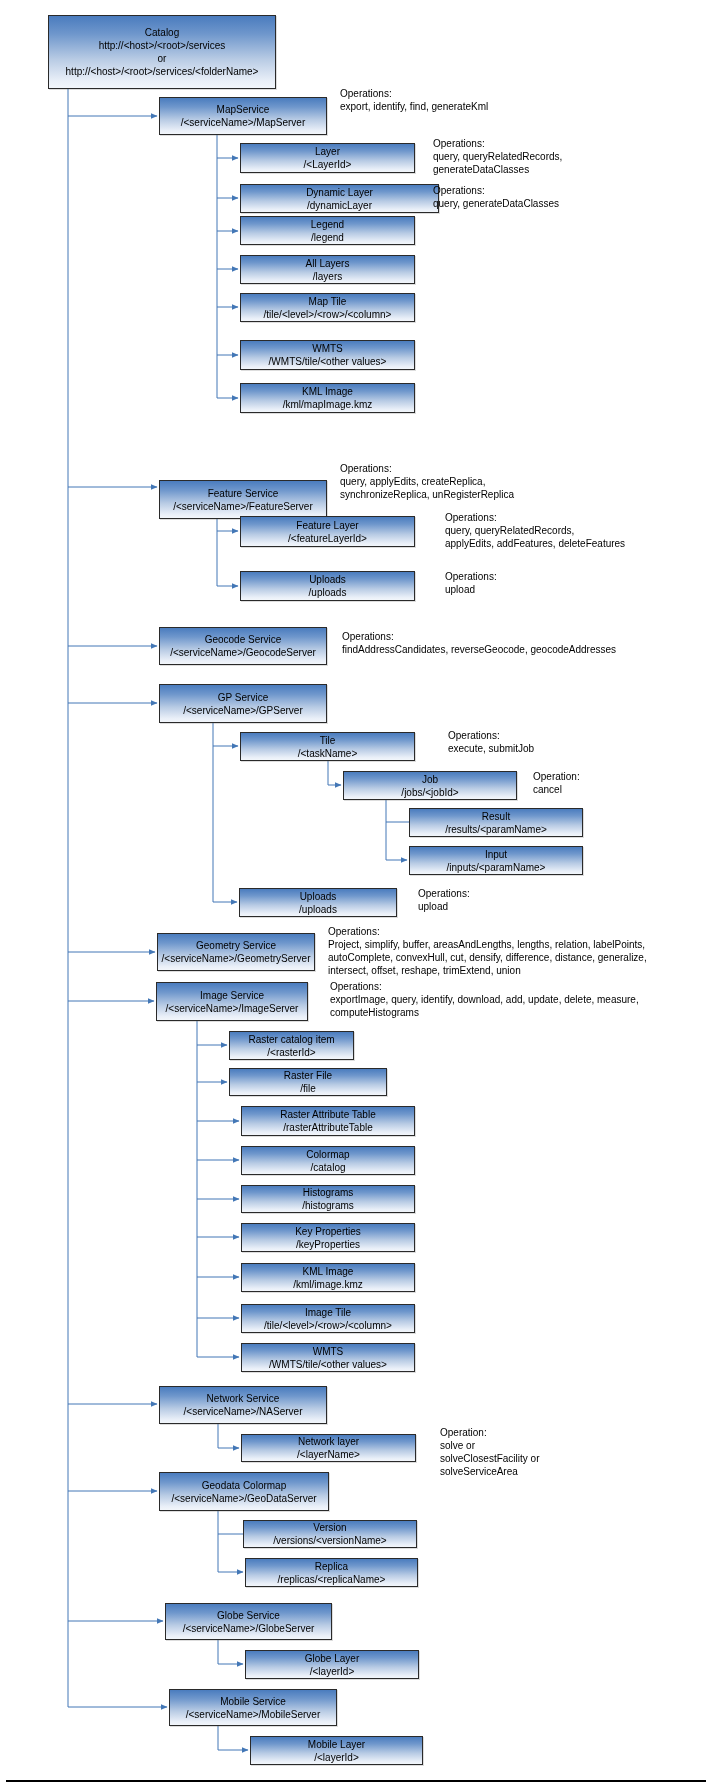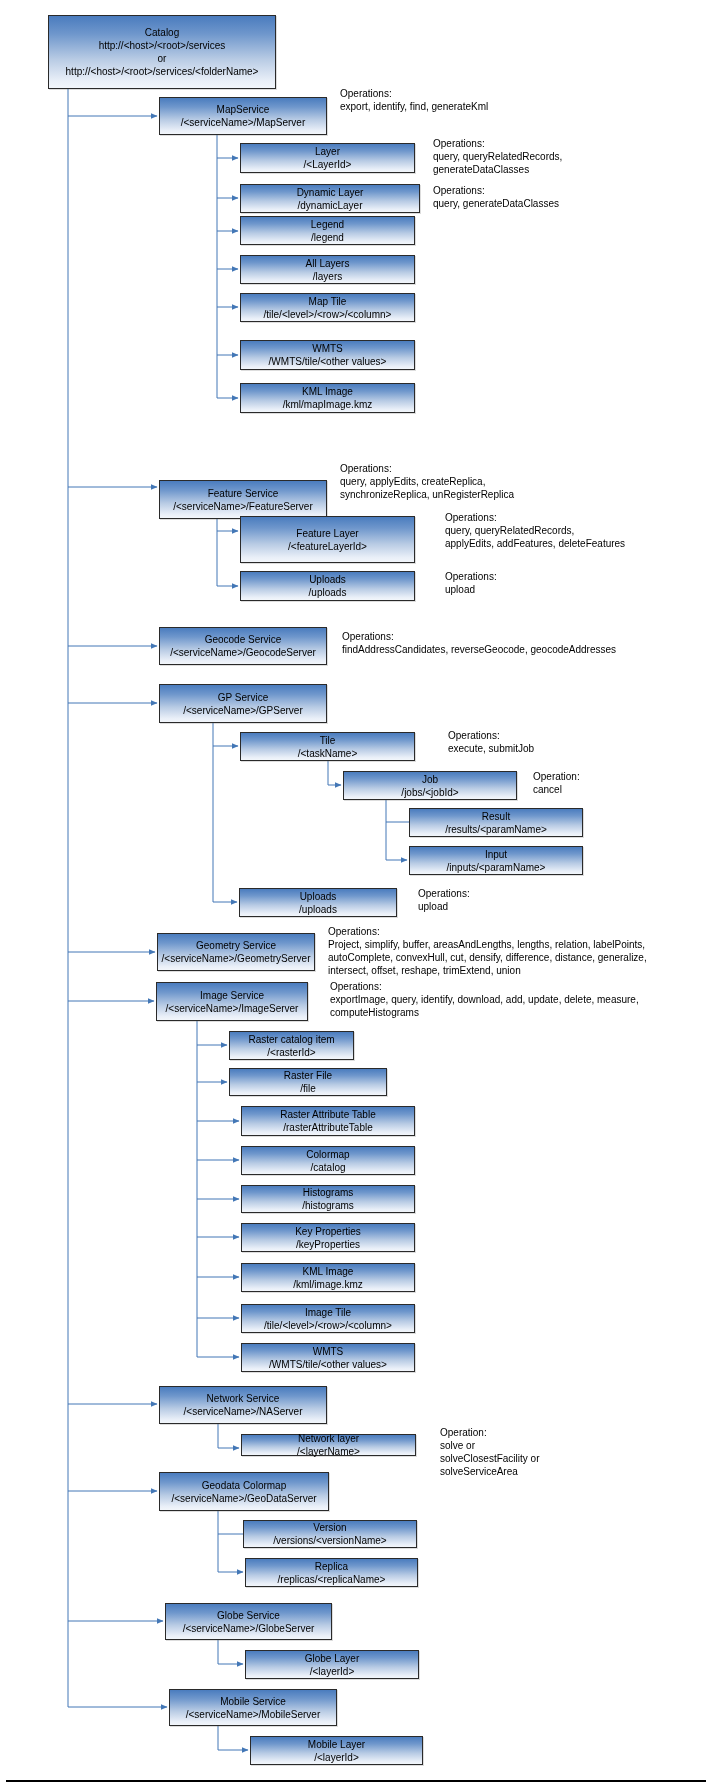--- a/index.html
+++ b/index.html
@@ -110,21 +110,21 @@
   <div class="node" style="left:240px;top:143px;width:175px;height:30px">
     <div>Layer</div>
     <div>/&lt;LayerId&gt;</div>
   </div>
   <div class="ops" style="left:433px;top:137px">
     <div>Operations:</div>
     <div>query, queryRelatedRecords,</div>
     <div>generateDataClasses</div>
   </div>
 
-  <div class="node" style="left:240px;top:184px;width:180px;height:29px">
+  <div class="node" style="left:240px;top:184px;width:199px;height:29px">
     <div>Dynamic Layer</div>
     <div>/dynamicLayer</div>
   </div>
   <div class="ops" style="left:433px;top:184px">
     <div>Operations:</div>
     <div>query, generateDataClasses</div>
   </div>
 
   <div class="node" style="left:240px;top:216px;width:175px;height:29px">
     <div>Legend</div>
@@ -154,21 +154,21 @@
   <div class="node" style="left:159px;top:480px;width:168px;height:39px">
     <div>Feature Service</div>
     <div>/&lt;serviceName&gt;/FeatureServer</div>
   </div>
   <div class="ops" style="left:340px;top:462px">
     <div>Operations:</div>
     <div>query, applyEdits, createReplica,</div>
     <div>synchronizeReplica, unRegisterReplica</div>
   </div>
 
-  <div class="node" style="left:240px;top:516px;width:175px;height:47px">
+  <div class="node" style="left:240px;top:516px;width:175px;height:31px">
     <div>Feature Layer</div>
     <div>/&lt;featureLayerId&gt;</div>
   </div>
   <div class="ops" style="left:445px;top:511px">
     <div>Operations:</div>
     <div>query, queryRelatedRecords,</div>
     <div>applyEdits, addFeatures, deleteFeatures</div>
   </div>
 
   <div class="node" style="left:240px;top:571px;width:175px;height:30px">
@@ -295,21 +295,21 @@
   <div class="node" style="left:241px;top:1343px;width:174px;height:29px">
     <div>WMTS</div>
     <div>/WMTS/tile/&lt;other values&gt;</div>
   </div>
 
   <div class="node" style="left:159px;top:1386px;width:168px;height:38px">
     <div>Network Service</div>
     <div>/&lt;serviceName&gt;/NAServer</div>
   </div>
 
-  <div class="node" style="left:241px;top:1434px;width:175px;height:22px">
+  <div class="node" style="left:241px;top:1434px;width:175px;height:28px">
     <div>Network layer</div>
     <div>/&lt;layerName&gt;</div>
   </div>
   <div class="ops" style="left:440px;top:1426px">
     <div>Operation:</div>
     <div>solve or</div>
     <div>solveClosestFacility or</div>
     <div>solveServiceArea</div>
   </div>
 

